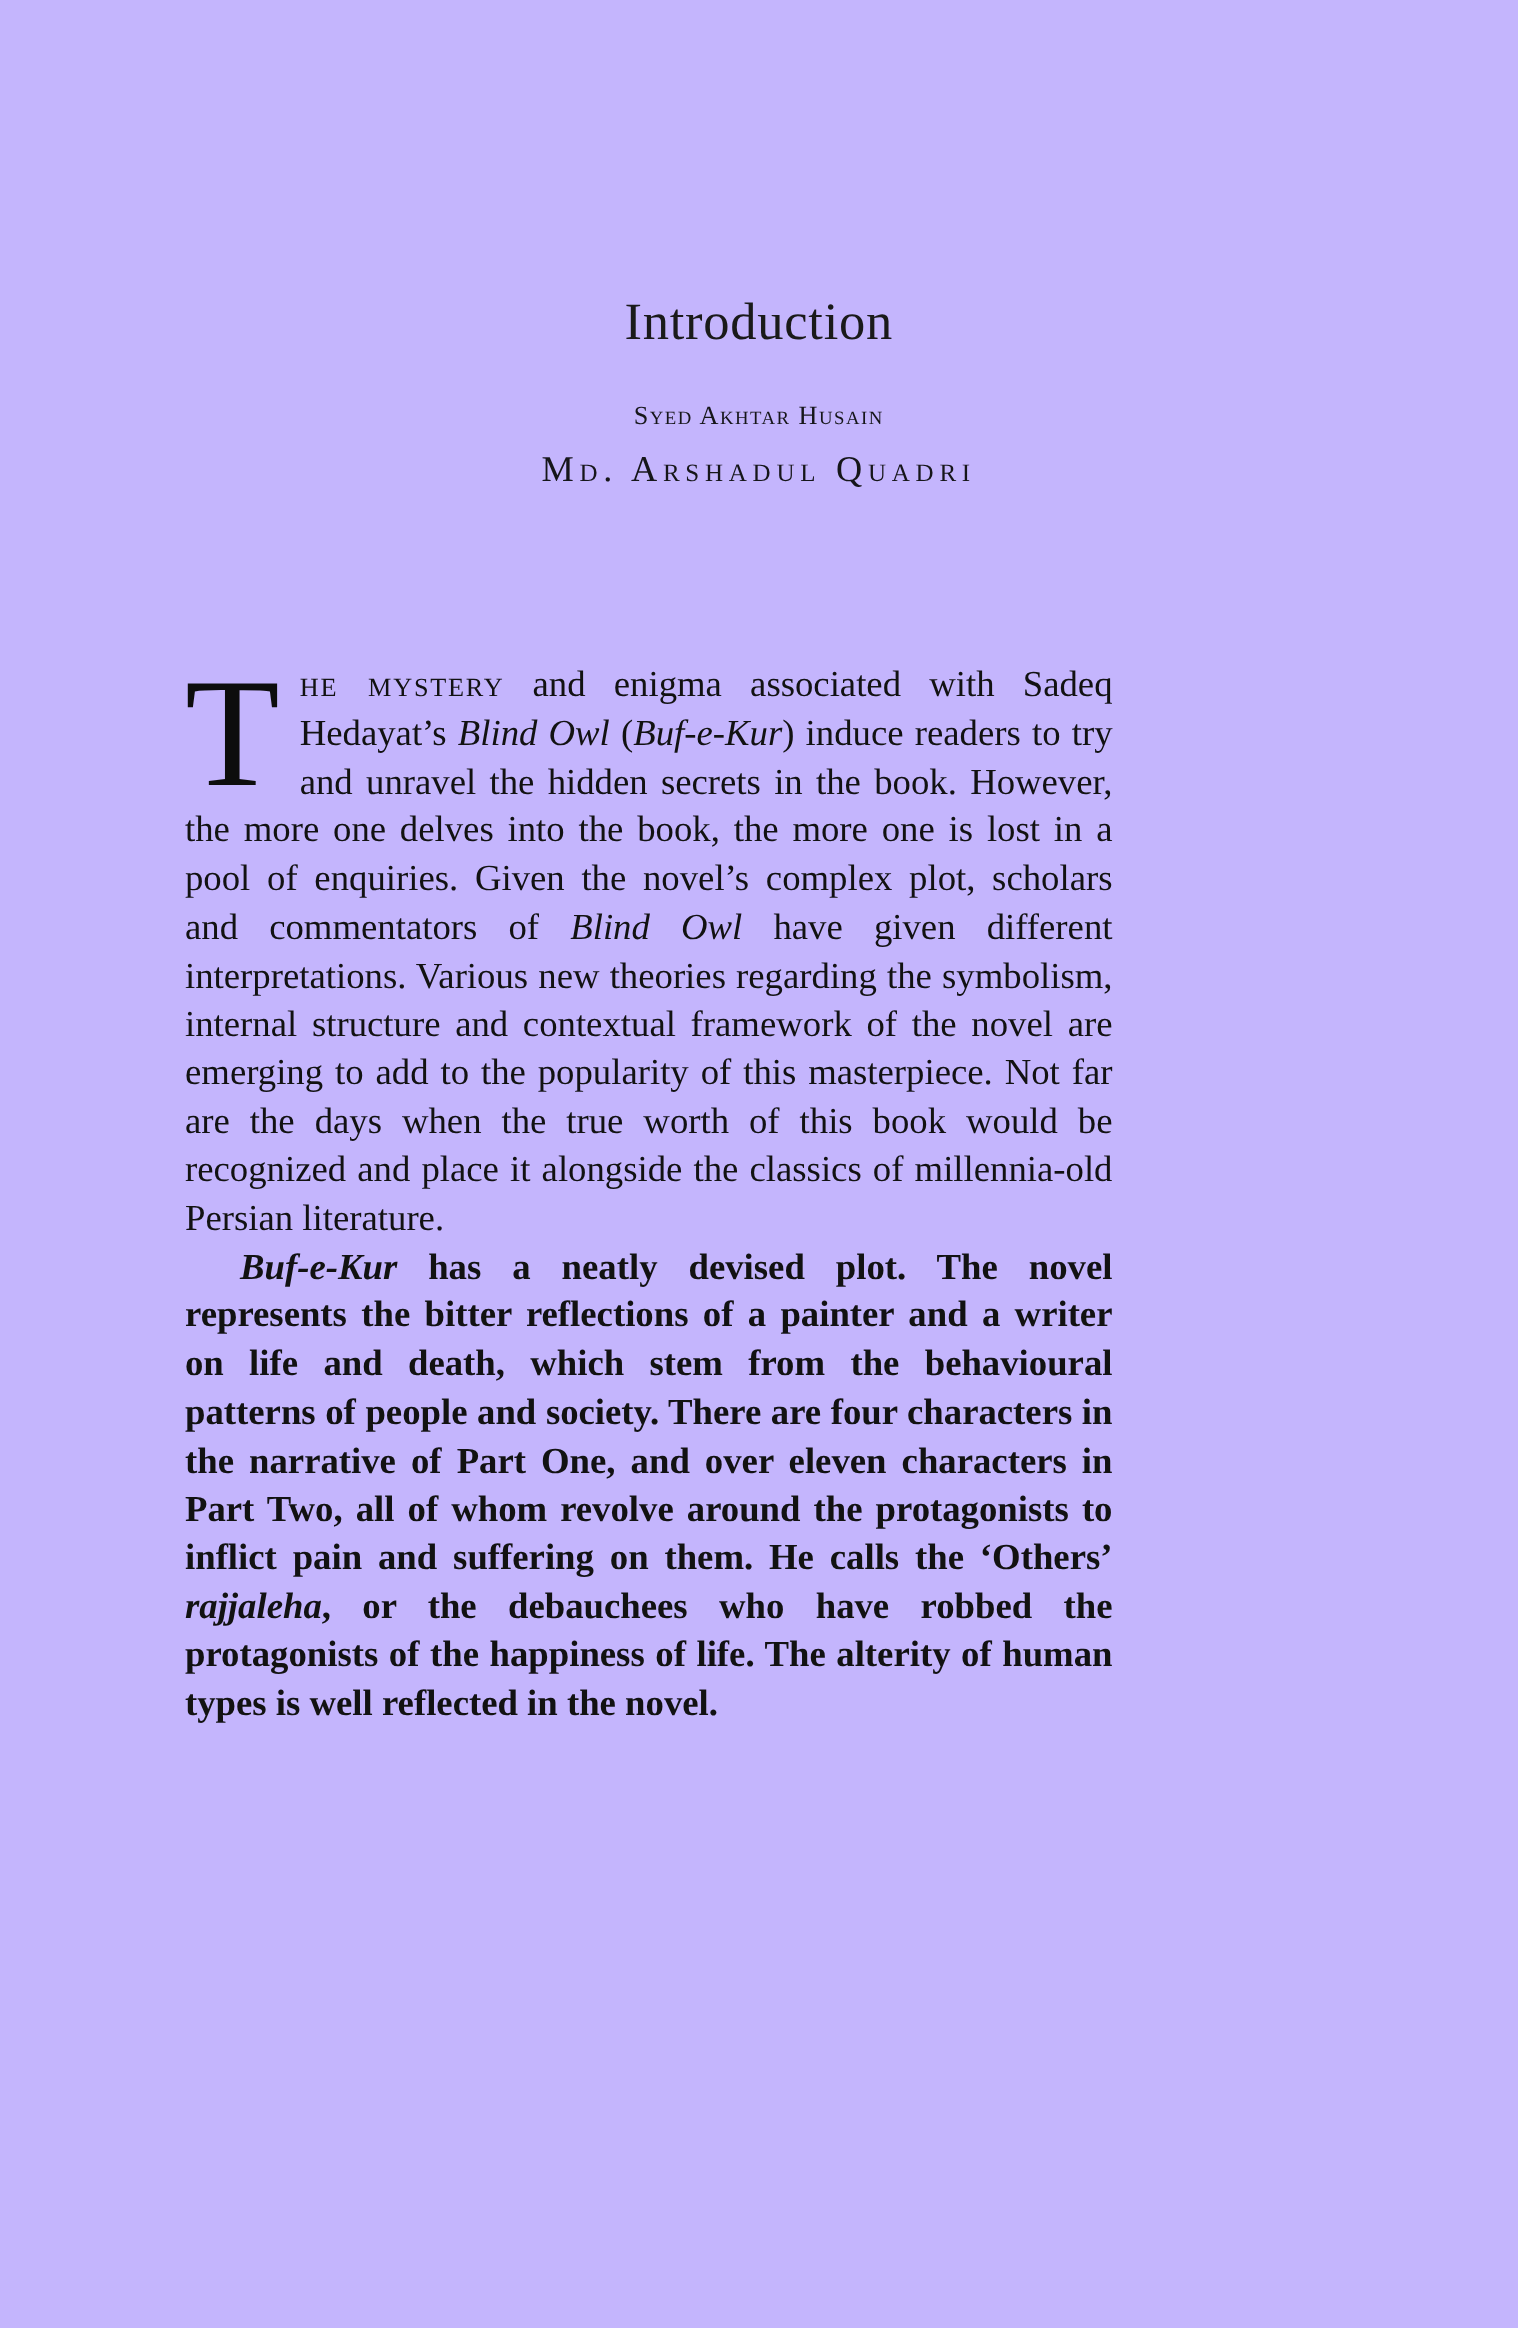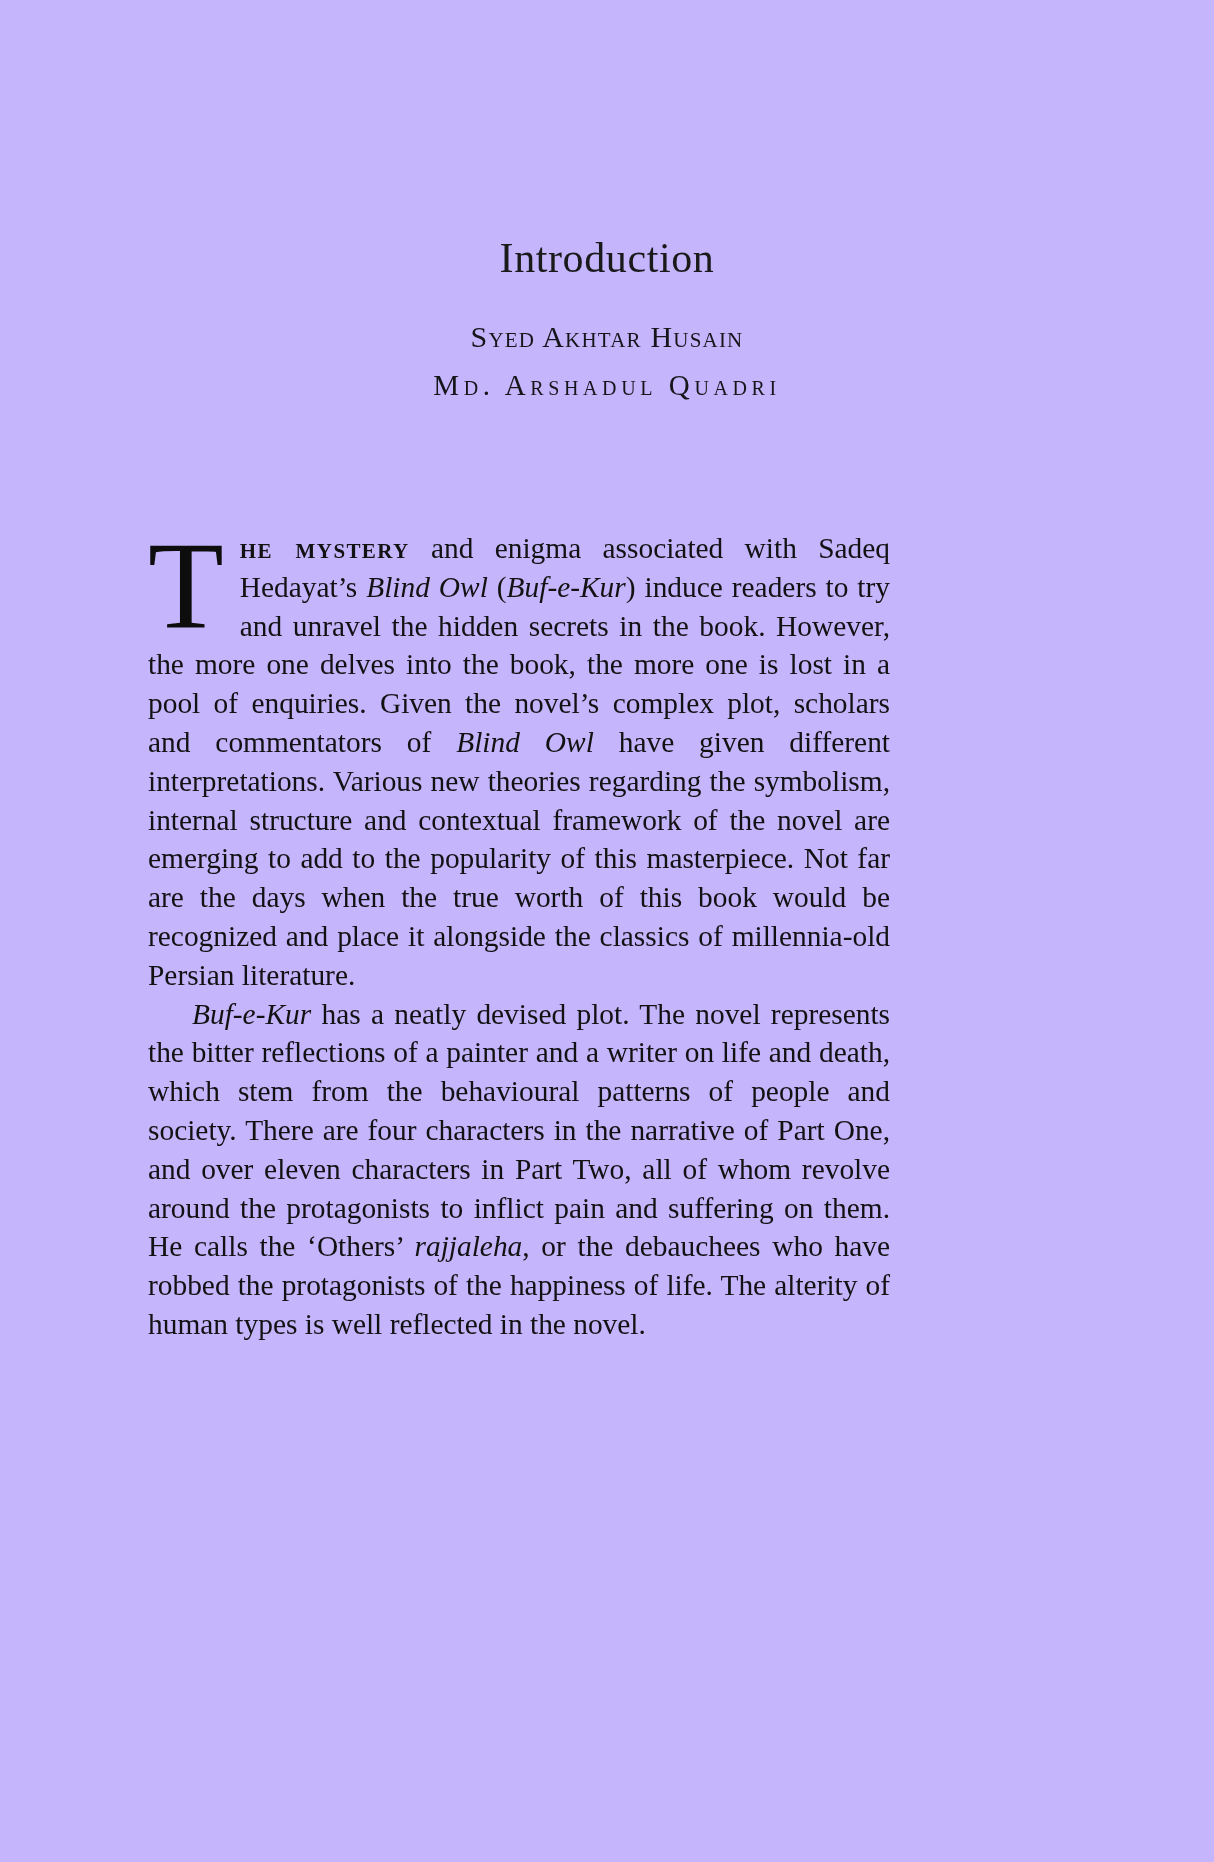--- a/index.html
+++ b/index.html
@@ -40,21 +40,21 @@
     width: 1214px;
     text-align: center;
   }
   .author-line {
     font-family: "Liberation Serif", "DejaVu Serif", serif;
     font-variant: small-caps;
     color: #16161a;
     white-space: nowrap;
   }
   .author-line.primary {
-    font-size: 30px;
+    font-size: 21px;
     letter-spacing: 1.2px;
     line-height: 1.0;
   }
   .author-line.secondary {
     font-size: 29px;
     letter-spacing: 4.6px;
     line-height: 1.0;
     margin-top: 19px;
   }
 
@@ -69,20 +69,21 @@
     margin: 0;
     font-size: 29.4px;
     line-height: 38.8px;
     text-align: justify;
     text-justify: inter-word;
     color: #121212;
     hyphens: none;
   }
   .para + .para {
     text-indent: 44px;
+    font-weight: bold;
   }
   .para i, .para em {
     font-style: italic;
   }
 
   
   .para.opening {
     position: relative;
     min-height: 116px;
   }
@@ -93,21 +94,20 @@
     line-height: 0.84;
     font-weight: 400;
     padding: 4px 6px 0 0;
     margin: 2px 10px -6px 0;
     color: #0d0d0d;
   }
   .smallcaps {
     font-variant: small-caps;
     letter-spacing: 1.4px;
     font-size: 29.4px;
-    font-weight: bold;
   }
 </style>
 </head>
 <body>
 
 <div class="page">
 
   <h1 class="chapter-title">Introduction</h1>
 
   <div class="authors">

